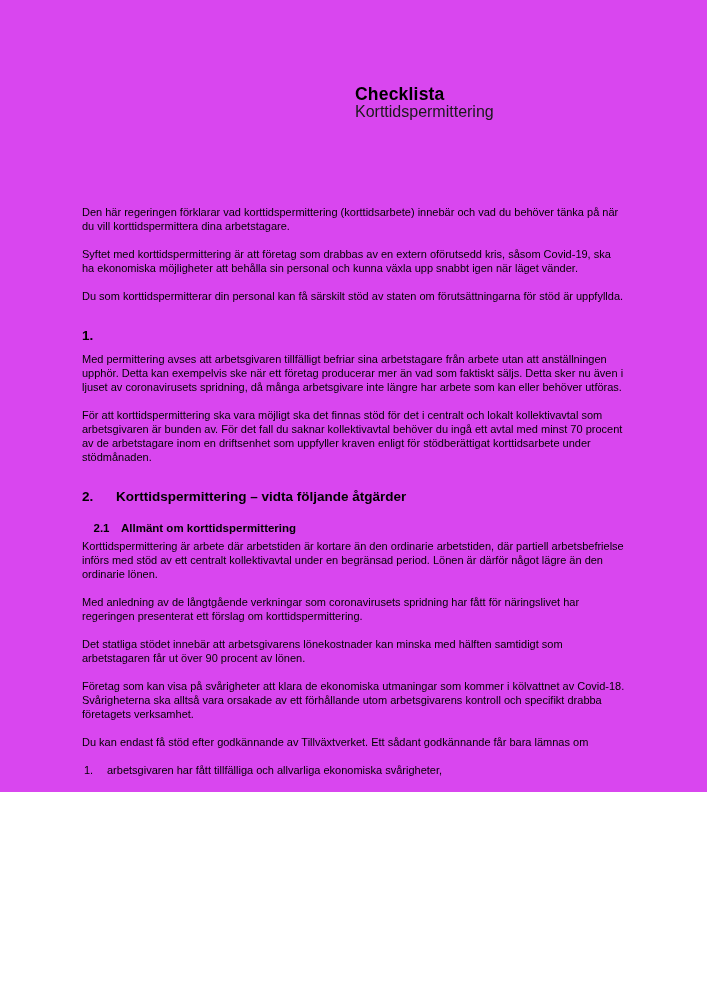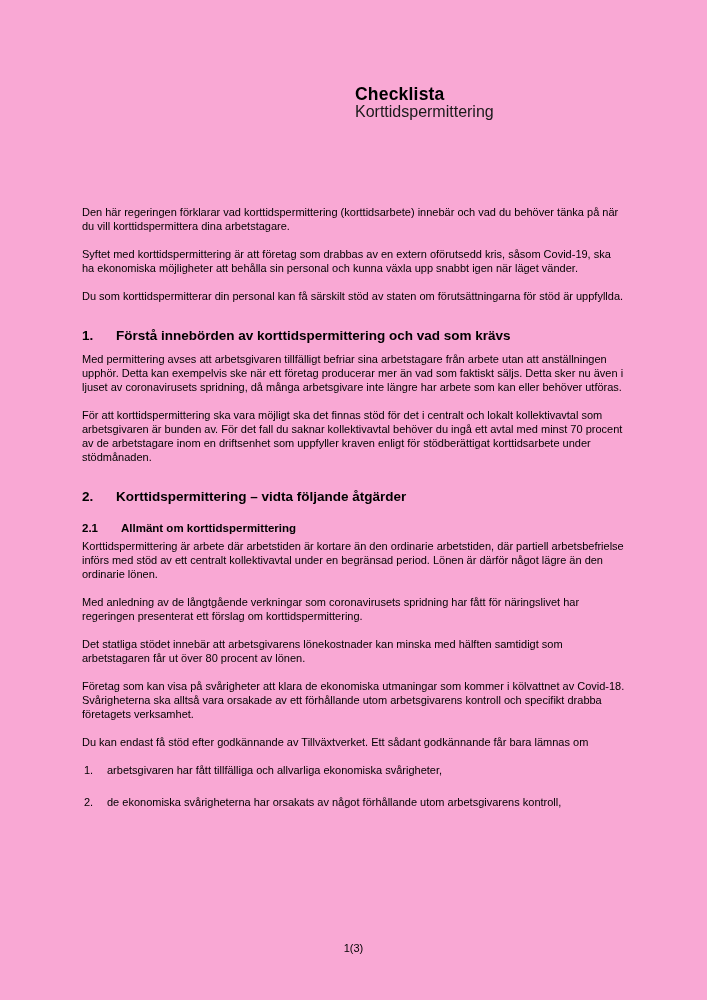--- a/index.html
+++ b/index.html
@@ -3,22 +3,22 @@
 <meta charset="utf-8">
 <style>
   html, body {
     margin: 0;
     padding: 0;
     background: #ffffff;
   }
   .page {
     position: relative;
     width: 707px;
-    height: 1000px;
-    background: #f9a8d4;
+    height: 792px;
+    background: #d946ef;
     font-family: "Liberation Sans", sans-serif;
     color: #000000;
     overflow: hidden;
   }
   .content {
     padding: 84px 82px 0 82px;
   }
   
   .title-block {
     margin-left: 273px;
@@ -57,20 +57,21 @@
   
   .sub-heading {
     display: flex;
     font-size: 11.5px;
     font-weight: bold;
     line-height: 14px;
     margin: 16px 0 4px 0;
   }
   .sub-heading .sub-num {
     flex: 0 0 39px;
+    text-align: center;
   }
   
   .num-list {
     margin-top: 10px;
   }
   .num-list-item {
     display: flex;
     font-size: 11px;
     line-height: 14px;
     margin: 0 0 18px 0;
@@ -103,40 +104,39 @@
 
     <div class="intro">
       <p class="body-par">Den här regeringen förklarar vad korttidspermittering (korttidsarbete) innebär och vad du behöver tänka på när du vill korttidspermittera dina arbetstagare.</p>
       <p class="body-par">Syftet med korttidspermittering är att företag som drabbas av en extern oförutsedd kris, såsom Covid-19, ska ha ekonomiska möjligheter att behålla sin personal och kunna växla upp snabbt igen när läget vänder.</p>
       <p class="body-par">Du som korttidspermitterar din personal kan få särskilt stöd av staten om förutsättningarna för stöd är uppfyllda.</p>
     </div>
 
     <div>
       <div class="sec-heading">
         <span class="sec-num">1.</span>
-        <span>Förstå innebörden av korttidspermittering och vad som krävs</span>
       </div>
       <p class="body-par">Med permittering avses att arbetsgivaren tillfälligt befriar sina arbetstagare från arbete utan att anställningen upphör. Detta kan exempelvis ske när ett företag producerar mer än vad som faktiskt säljs. Detta sker nu även i ljuset av coronavirusets spridning, då många arbetsgivare inte längre har arbete som kan eller behöver utföras.</p>
       <p class="body-par">För att korttidspermittering ska vara möjligt ska det finnas stöd för det i centralt och lokalt kollektivavtal som arbetsgivaren är bunden av. För det fall du saknar kollektivavtal behöver du ingå ett avtal med minst 70 procent av de arbetstagare inom en driftsenhet som uppfyller kraven enligt för stödberättigat korttidsarbete under stödmånaden.</p>
     </div>
 
     <div>
       <div class="sec-heading">
         <span class="sec-num">2.</span>
         <span>Korttidspermittering – vidta följande åtgärder</span>
       </div>
 
       <div>
         <div class="sub-heading">
           <span class="sub-num">2.1</span>
           <span>Allmänt om korttidspermittering</span>
         </div>
         <p class="body-par">Korttidspermittering är arbete där arbetstiden är kortare än den ordinarie arbetstiden, där partiell arbetsbefrielse införs med stöd av ett centralt kollektivavtal under en begränsad period. Lönen är därför något lägre än den ordinarie lönen.</p>
         <p class="body-par">Med anledning av de långtgående verkningar som coronavirusets spridning har fått för näringslivet har regeringen presenterat ett förslag om korttidspermittering.</p>
-        <p class="body-par">Det statliga stödet innebär att arbetsgivarens lönekostnader kan minska med hälften samtidigt som arbetstagaren får ut över 80 procent av lönen.</p>
+        <p class="body-par">Det statliga stödet innebär att arbetsgivarens lönekostnader kan minska med hälften samtidigt som arbetstagaren får ut över 90 procent av lönen.</p>
       </div>
 
       <div>
         <p class="body-par">Företag som kan visa på svårigheter att klara de ekonomiska utmaningar som kommer i kölvattnet av Covid-18. Svårigheterna ska alltså vara orsakade av ett förhållande utom arbetsgivarens kontroll och specifikt drabba företagets verksamhet.</p>
         <p class="body-par">Du kan endast få stöd efter godkännande av Tillväxtverket. Ett sådant godkännande får bara lämnas om</p>
 
         <div class="num-list">
           <div class="num-list-item">
             <span class="li-num">1.</span>
             <span>arbetsgivaren har fått tillfälliga och allvarliga ekonomiska svårigheter,</span>

